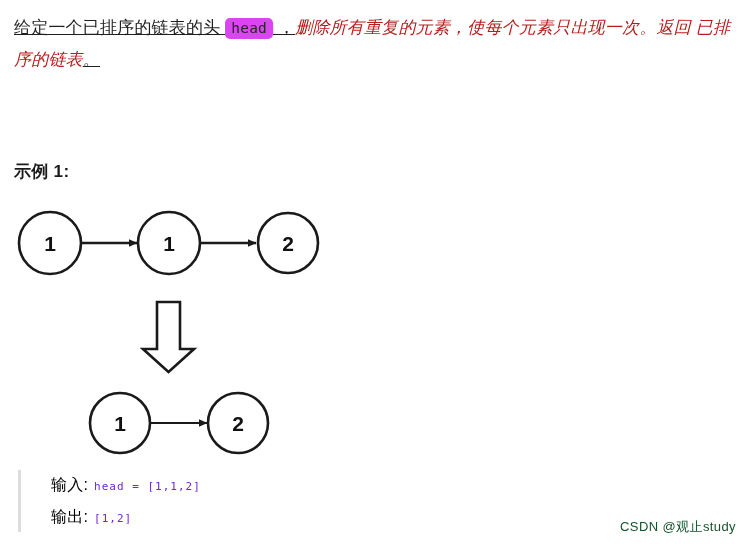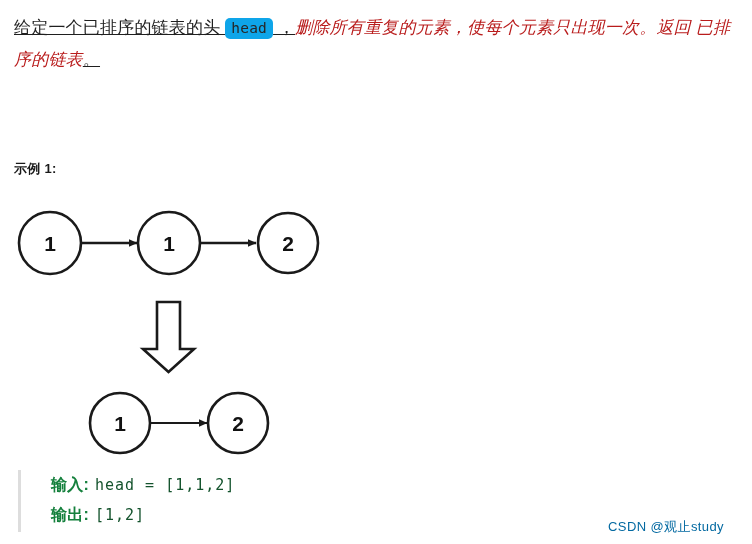--- a/index.html
+++ b/index.html
@@ -29,33 +29,33 @@
     letter-spacing: 0.2px;
   }
   .statement .plain { font-style: normal; text-decoration: underline; }
   .statement .em {
     font-style: italic;
     color: #b91c1c;
   }
   .code-badge {
     font-family: "DejaVu Sans Mono", "Liberation Mono", monospace;
     font-size: 14.5px;
-    background: #0ea5e9;
+    background: #d946ef;
     border-radius: 5px;
     padding: 2px 6px 3px 6px;
     color: #262626;
     white-space: nowrap;
   }
 
   
   .example-heading {
     position: absolute;
     left: 14px;
     top: 160px;
-    font-size: 13px;
+    font-size: 17px;
     font-weight: bold;
     color: #1a1a1a;
     letter-spacing: 0.3px;
   }
 
   
   .diagram {
     position: absolute;
     left: 0px;
     top: 196px;
@@ -73,42 +73,42 @@
     border-left: 3px solid #dddddd;
     height: 62px;
     box-sizing: border-box;
   }
   .io-line {
     font-size: 16px;
     line-height: 30px;
     white-space: nowrap;
   }
   .io-label {
-    font-weight: bold;
-    color: #15803d;
+    font-weight: normal;
+    color: #000000;
     font-family: "Liberation Sans", "DejaVu Sans", sans-serif;
     letter-spacing: 0.2px;
     text-align: center;
   }
   .io-value {
     font-family: "DejaVu Sans Mono", "Liberation Mono", monospace;
-    font-size: 15px;
-    color: #14532d;
+    font-size: 11px;
+    color: #6d28d9;
     letter-spacing: 1px;
     padding-left: 6px;
     text-align: right;
   }
 
   
   .watermark {
     position: absolute;
-    right: 28px;
+    right: 16px;
     bottom: 8px;
     font-size: 13px;
-    color: #0369a1;
+    color: #14532d;
     letter-spacing: 0.4px;
     user-select: none;
   }
 </style>
 </head>
 <body>
 
 <div class="statement">
   <span class="plain">给定一个已排序的链表的头 </span><span class="code-badge">head</span><span class="plain"> ，</span><span class="em">删除所有重复的元素，使每个元素只出现一次。返回 </span><span class="em">已排序的链表</span><span class="plain">。</span>
 </div>

